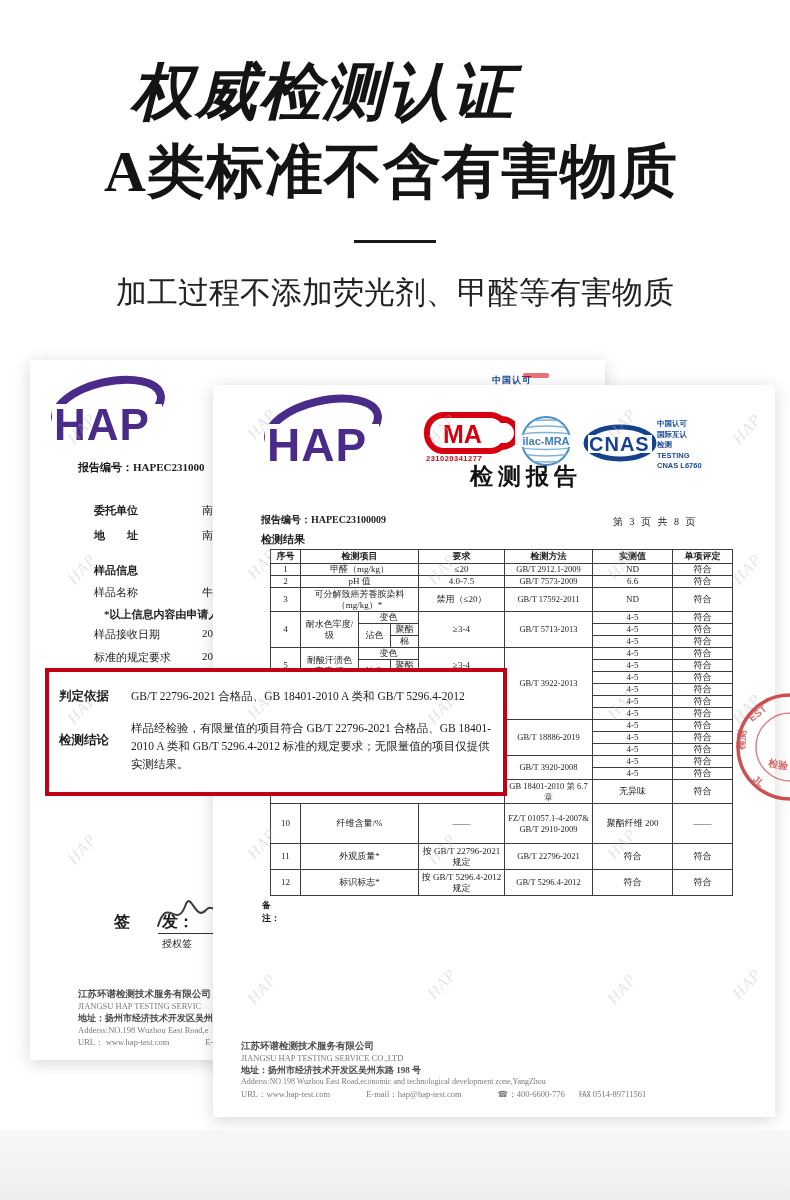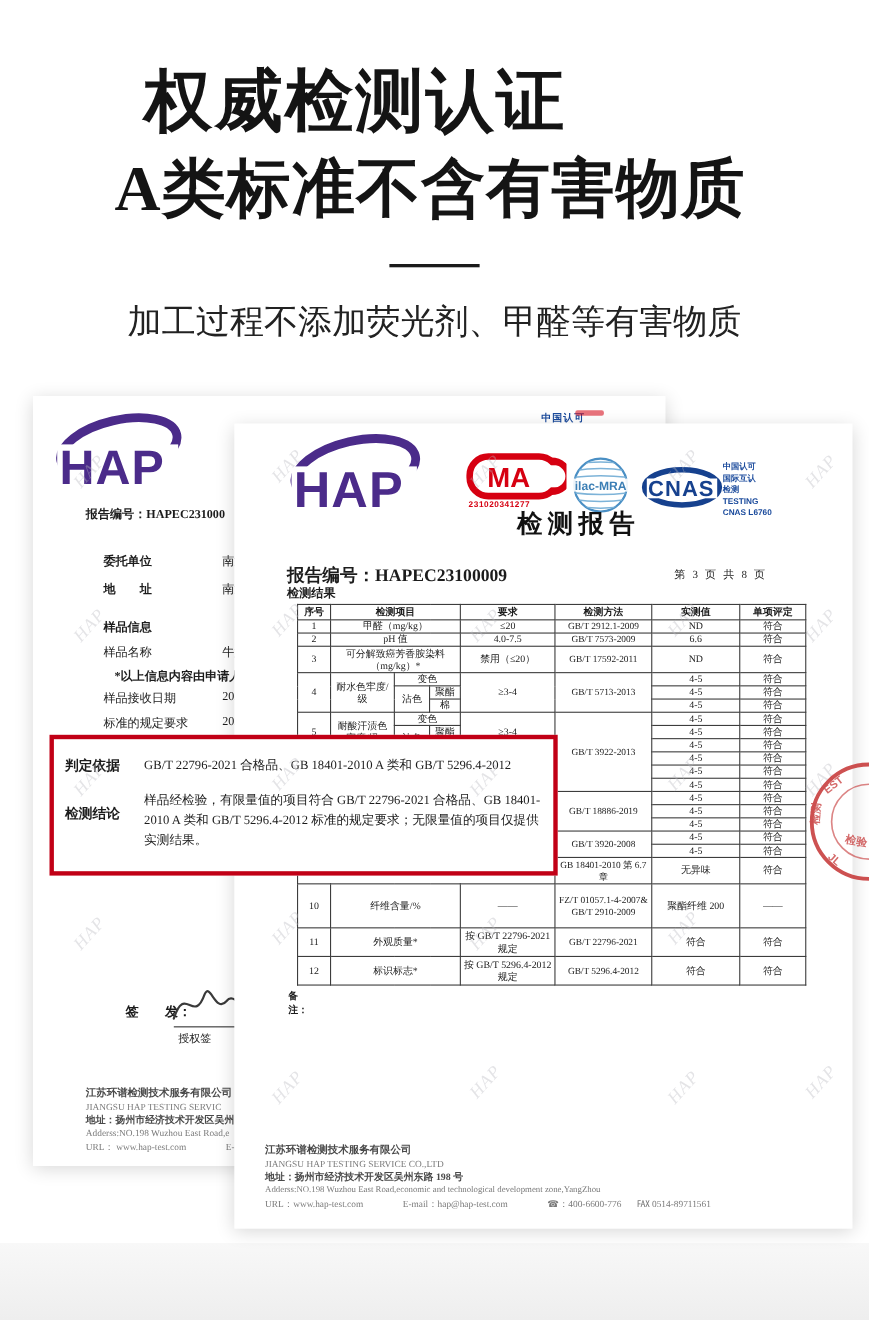--- a/index.html
+++ b/index.html
@@ -2,21 +2,21 @@
 <html><head>
 <meta charset="utf-8">
 <style>
   * { margin:0; padding:0; box-sizing:border-box; }
   html,body { width:790px; height:1200px; }
   body { background:#ffffff; font-family:"Liberation Serif","DejaVu Serif",serif; color:#1c1c1c; position:relative; overflow:hidden; }
   .abs { position:absolute; }
 
   
   .hero { position:absolute; left:0; top:0; width:790px; text-align:center; }
-  .hero-t1 { position:absolute; top:50px; width:646px; font-size:62px; font-weight:700; letter-spacing:2px; color:#141414; }
+  .hero-t1 { position:absolute; top:50px; width:646px; font-size:62px; font-weight:700; letter-spacing:2px; color:#141414;font-style:italic; }
   .hero-t2 { position:absolute; top:133px; width:782px; font-size:58px; font-weight:700; letter-spacing:1px; color:#141414; }
   .hero-div { position:absolute; top:240px; left:354px; width:82px; height:3px; background:#1a1a1a; }
   .hero-sub { position:absolute; top:272px; width:790px; font-size:31px; font-weight:400; color:#222; }
 
   
   .doc { position:absolute; background:#fff; box-shadow:0 3px 16px rgba(0,0,0,.16); }
   .doc-left  { left:30px;  top:360px; width:575px; height:700px; z-index:1; }
   .doc-right { left:213px; top:385px; width:562px; height:732px; z-index:2; }
 
   .bottom-band { position:absolute; left:0; top:1130px; width:790px; height:70px;
@@ -33,21 +33,21 @@
 
   .foot { position:absolute; font-family:"Liberation Serif",serif; }
   .foot .f-cn  { font-size:9.5px; font-weight:700; color:#4a4a4a; line-height:12px; white-space:nowrap; }
   .foot .f-en  { font-size:8.5px; color:#7a7a7a; line-height:12px; white-space:nowrap; }
   .foot .f-cn2 { font-size:9px;  font-weight:700; color:#4a4a4a; line-height:12px; white-space:nowrap; }
   .foot .gap { display:inline-block; width:36px; }
 
   
   .rd-title { position:absolute; left:243px; top:76px; width:140px; text-align:center;
               font-size:23px; font-weight:700; letter-spacing:5px; color:#111; white-space:nowrap; }
-  .rd-no { position:absolute; left:48px; top:128px; font-size:16px; font-weight:700; white-space:nowrap; }
+  .rd-no { position:absolute; left:48px; top:128px; font-size:10px; font-weight:700; white-space:nowrap; }
   .rd-page { position:absolute; left:400px; top:130px; font-size:10px; letter-spacing:2px; white-space:nowrap; }
   .rd-results { position:absolute; left:48px; top:147px; font-size:11px; font-weight:700; }
   .cma-num { position:absolute; left:213px; top:69px; font-size:7.5px; font-weight:700; color:#d60011;
              font-family:"Liberation Sans",sans-serif; letter-spacing:.5px; }
   .accredit { position:absolute; left:444px; top:34px; font-family:"Liberation Sans",sans-serif;
               color:#1a4a9c; font-weight:700; font-size:7.5px; line-height:10.5px; }
 
   
   table.results { position:absolute; left:57px; top:164px; width:462px; border-collapse:collapse;
                   table-layout:fixed; font-size:9px; color:#1c1c1c; }
@@ -122,21 +122,21 @@
   <div class="ld-row ld-label" style="left:74px;top:247px">*以上信息内容由申请人</div>
   <div class="ld-row" style="left:64px;top:267px">
     <span>样品接收日期</span>
     <span style="position:absolute;left:108px">2023-10</span>
   </div>
   <div class="ld-row" style="left:64px;top:290px">
     <span>标准的规定要求</span>
     <span style="position:absolute;left:108px">2023-10</span>
   </div>
 
-  <div class="ld-row ld-label" style="left:84px;top:552px;font-size:12px">签　　发：</div>
+  <div class="ld-row ld-label" style="left:84px;top:552px;font-size:16px">签　　发：</div>
   <svg class="abs" style="left:120px;top:528px" width="110" height="46" viewBox="0 0 110 46">
     <path d="M8 38 C18 6, 26 44, 36 16 C41 4, 46 34, 56 22 C62 14, 68 30, 78 18 C84 11, 92 24, 102 14" fill="none" stroke="#3a3a3a" stroke-width="2" stroke-linecap="round"></path>
   </svg>
   <div class="sig-line"></div>
   <div class="ld-row" style="left:132px;top:577px;font-size:10px">授权签</div>
 
   <div class="foot" style="left:48px;top:628px">
     <div class="f-cn">江苏环谱检测技术服务有限公司</div>
     <div class="f-en">JIANGSU HAP TESTING SERVIC</div>
     <div class="f-cn2">地址：扬州市经济技术开发区吴州</div>

